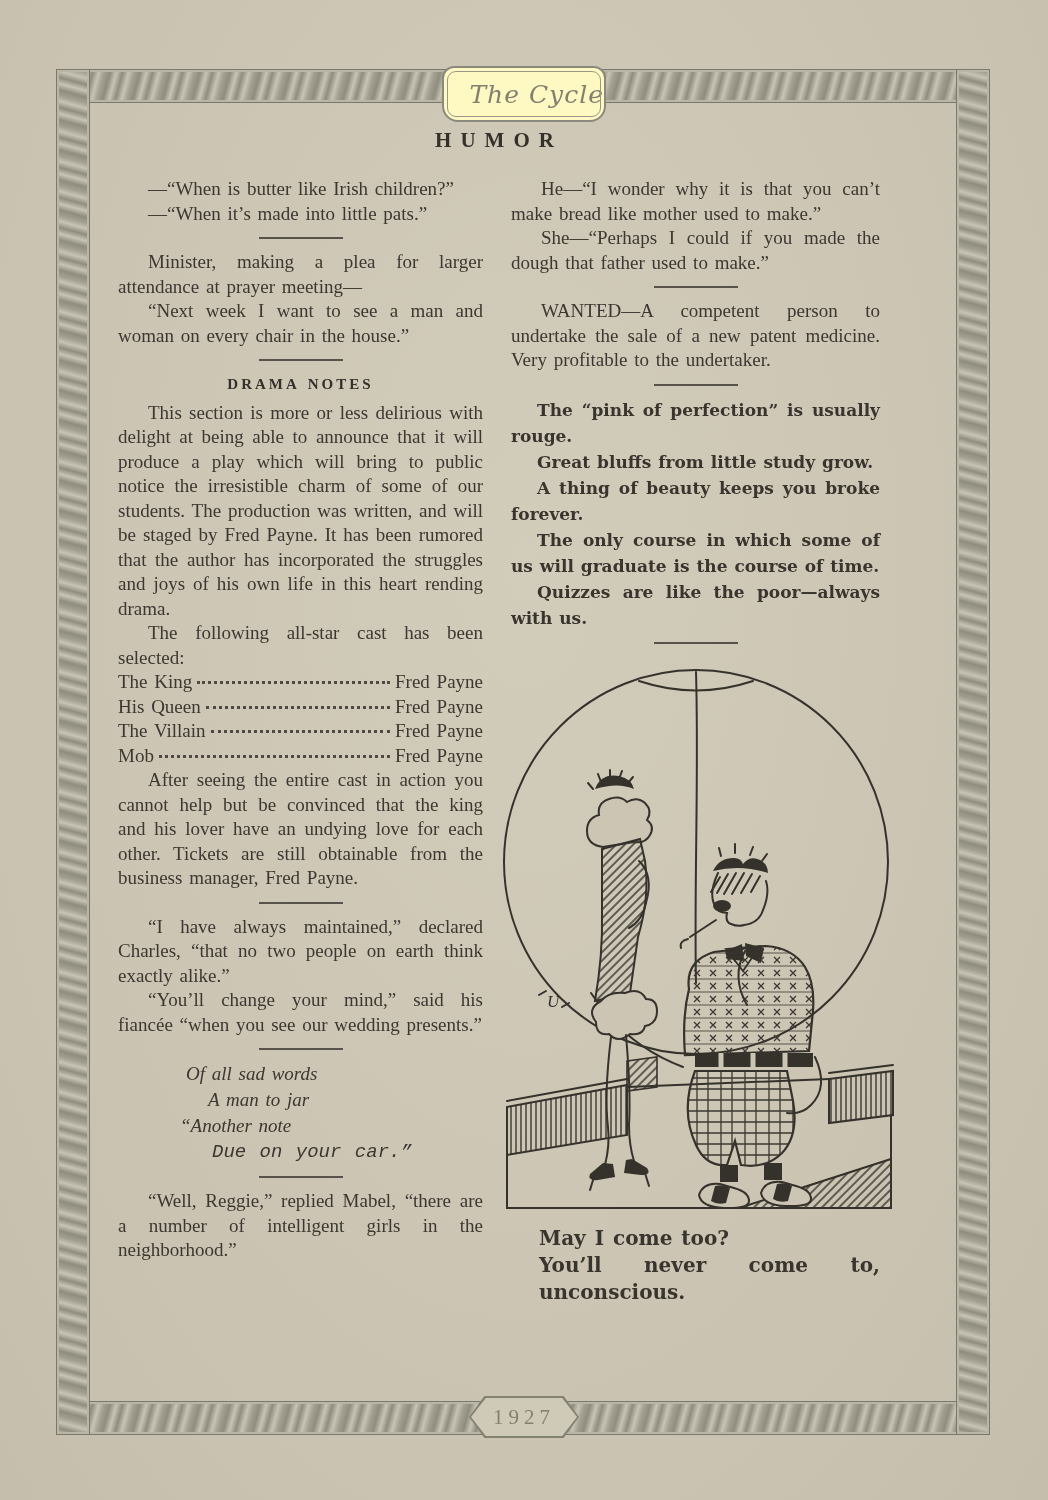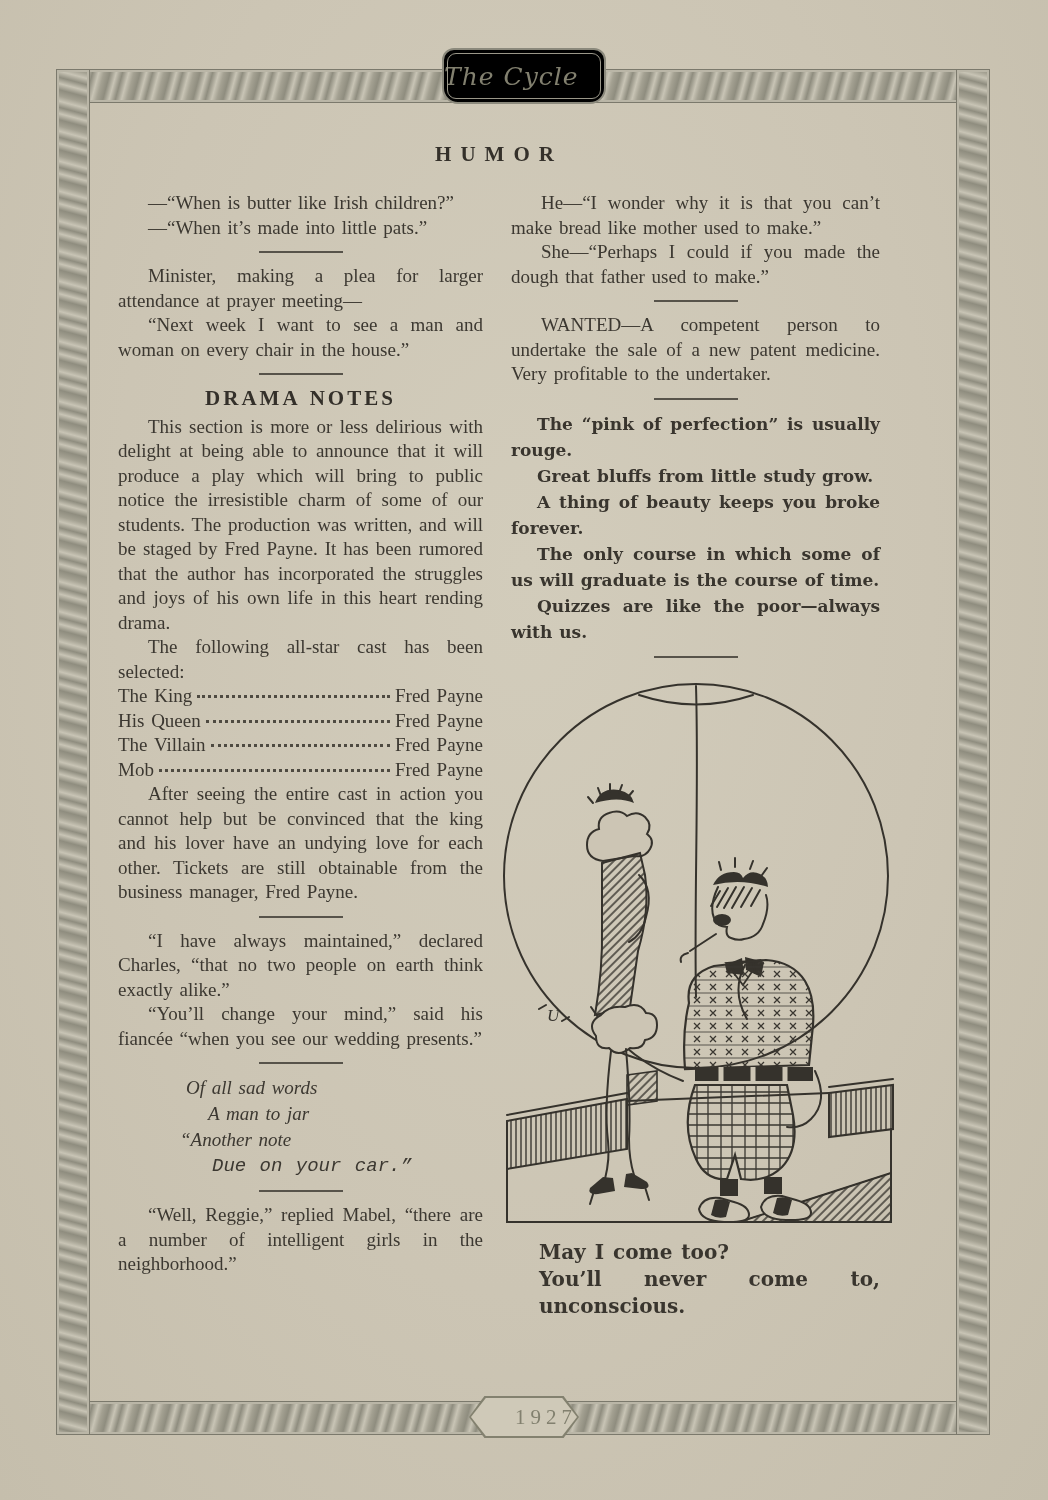--- a/index.html
+++ b/index.html
@@ -26,26 +26,26 @@
   .ribbon-v {
     background: repeating-linear-gradient(15deg,
       #c8c4b5 0px, #8f8d7f 6px, #c8c4b5 12px, #a4a192 17px, #8f8d7f 23px, #c8c4b5 29px);
   }
   .border-top    { left: 56px; right: 58px; top: 69px;  height: 32px; }
   .border-bottom { left: 56px; right: 58px; top: 1401px; height: 32px; }
   .border-left   { left: 56px; width: 32px; top: 69px; height: 1364px; }
   .border-right  { right: 58px; width: 32px; top: 69px; height: 1364px; }
 
   .title-cartouche {
-    position: absolute; top: 48px; left: 50%; transform: translateX(-50%);
+    position: absolute; top: 66px; left: 50%; transform: translateX(-50%);
     width: 160px; height: 52px; z-index: 3;
-    background: #000000;
+    background: #fef9c3;
     border: 2px solid #8b897c;
     border-radius: 12px 12px 16px 16px;
-    display: flex; align-items: center; justify-content: flex-start;
+    display: flex; align-items: center; justify-content: flex-end;
   }
   .title-cartouche::after {
     content: ""; position: absolute; inset: 3px;
     border: 1px solid #9a9789; border-radius: 9px; pointer-events: none;
   }
   .title-cartouche span {
     font-family: "DejaVu Serif", serif;
     font-style: italic; font-size: 25px; color: #82806f;
     letter-spacing: 1px;
   }
@@ -53,50 +53,50 @@
     position: absolute; top: 1396px; left: 50%; transform: translateX(-50%);
     width: 110px; height: 42px; z-index: 3;
     background: #83816f;
     clip-path: polygon(14% 0, 86% 0, 100% 50%, 86% 100%, 14% 100%, 0 50%);
     display: flex; align-items: center; justify-content: center;
   }
   .year-cartouche .inner {
     width: 106px; height: 38px;
     background: #cfc9b8;
     clip-path: polygon(14% 0, 86% 0, 100% 50%, 86% 100%, 14% 100%, 0 50%);
-    display: flex; align-items: center; justify-content: flex-end;
+    display: flex; align-items: center; justify-content: center;
   }
   .year-cartouche span {
     font-size: 21px; letter-spacing: 5px; color: #82806f;
     font-family: "Liberation Serif", serif;
   }
 
   
   .content {
     position: absolute; left: 118px; top: 126px; width: 762px;
   }
   .page-heading {
-    margin: 16px 0 24px 0; text-align: center;
+    margin: 2px 0 24px 0; text-align: center;
     font-size: 21px; font-weight: bold; letter-spacing: 9px;
     color: #34302a;
   }
   .columns { display: flex; gap: 28px; }
   .col { font-size: 19px; line-height: 24.5px; text-align: justify; word-spacing: 2px; }
   .col-left  { width: 365px; flex: none; }
   .col-right { width: 369px; flex: none; }
 
   p { margin: 0; text-indent: 30px; }
   .divider {
     width: 84px; height: 0;
     border-top: 2px solid #57534a;
     margin: 11px auto;
   }
   .drama-heading {
     margin: 4px 0 4px 0; text-align: center;
-    font-size: 21px; font-weight: bold; letter-spacing: 3px;
+    font-size: 15px; font-weight: bold; letter-spacing: 3px;
     color: #34302a;
   }
   .cast-line { display: flex; align-items: baseline; text-indent: 0; }
   .cast-line .role  { white-space: nowrap; }
   .cast-line .actor { white-space: nowrap; }
   .cast-line .leader {
     flex: 1; margin: 0 5px;
     border-bottom: 3px dotted #4e4a41;
     transform: translateY(-4px);
   }

